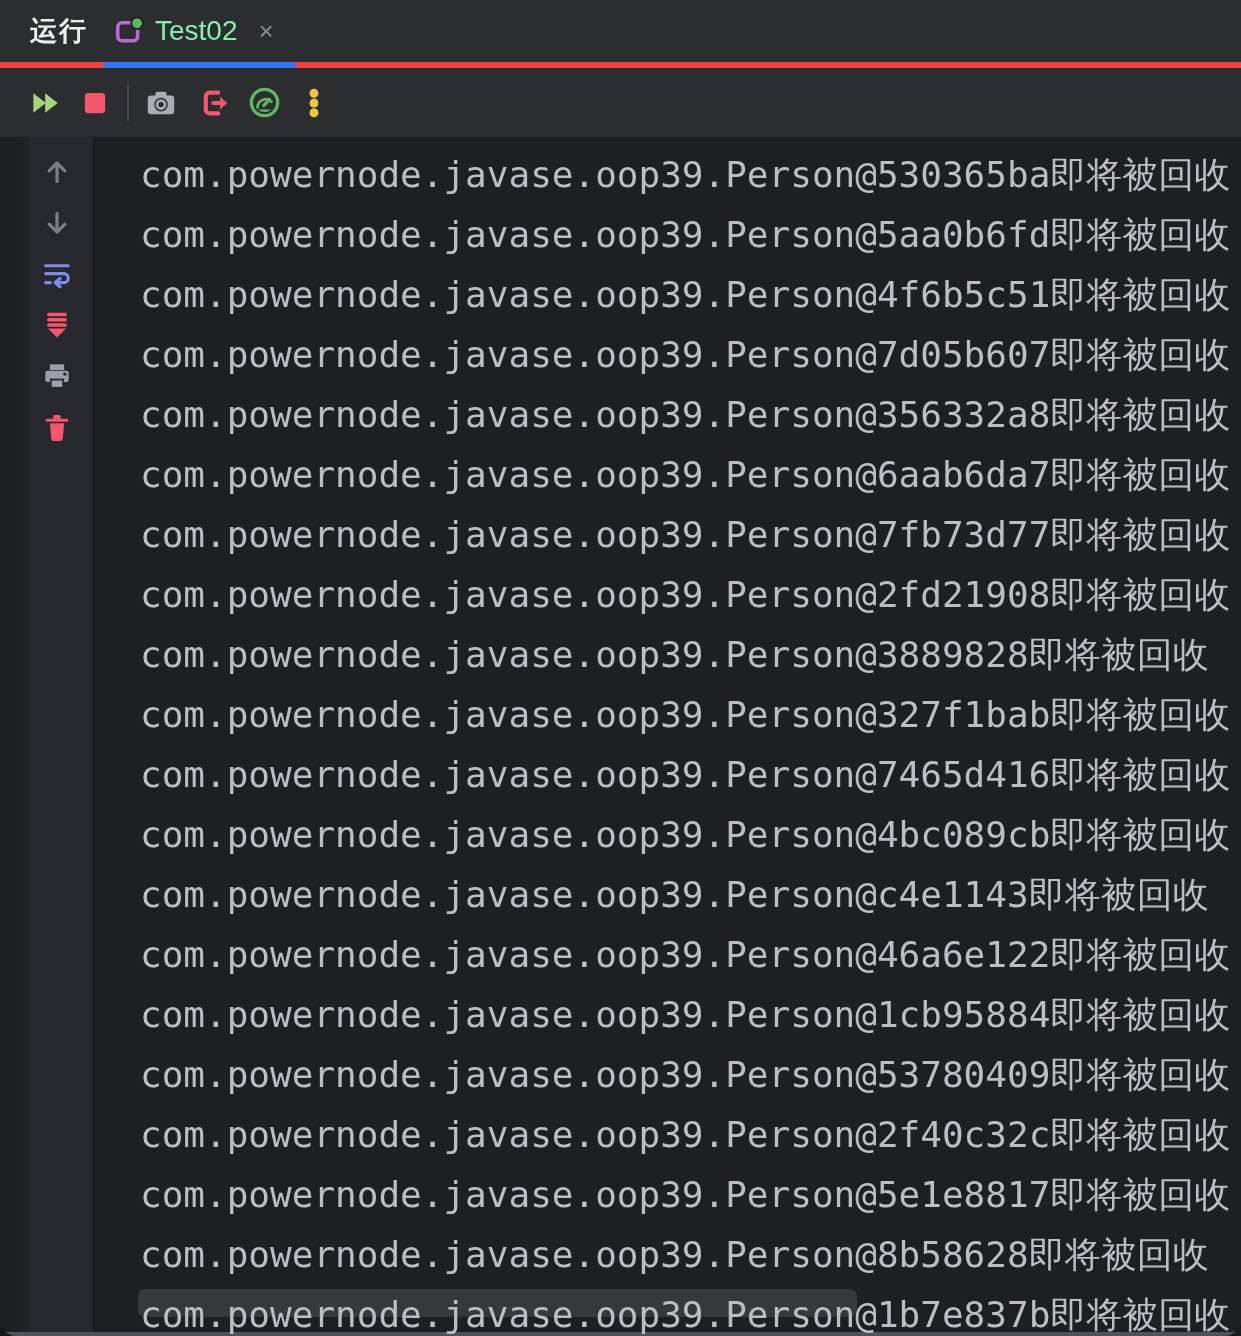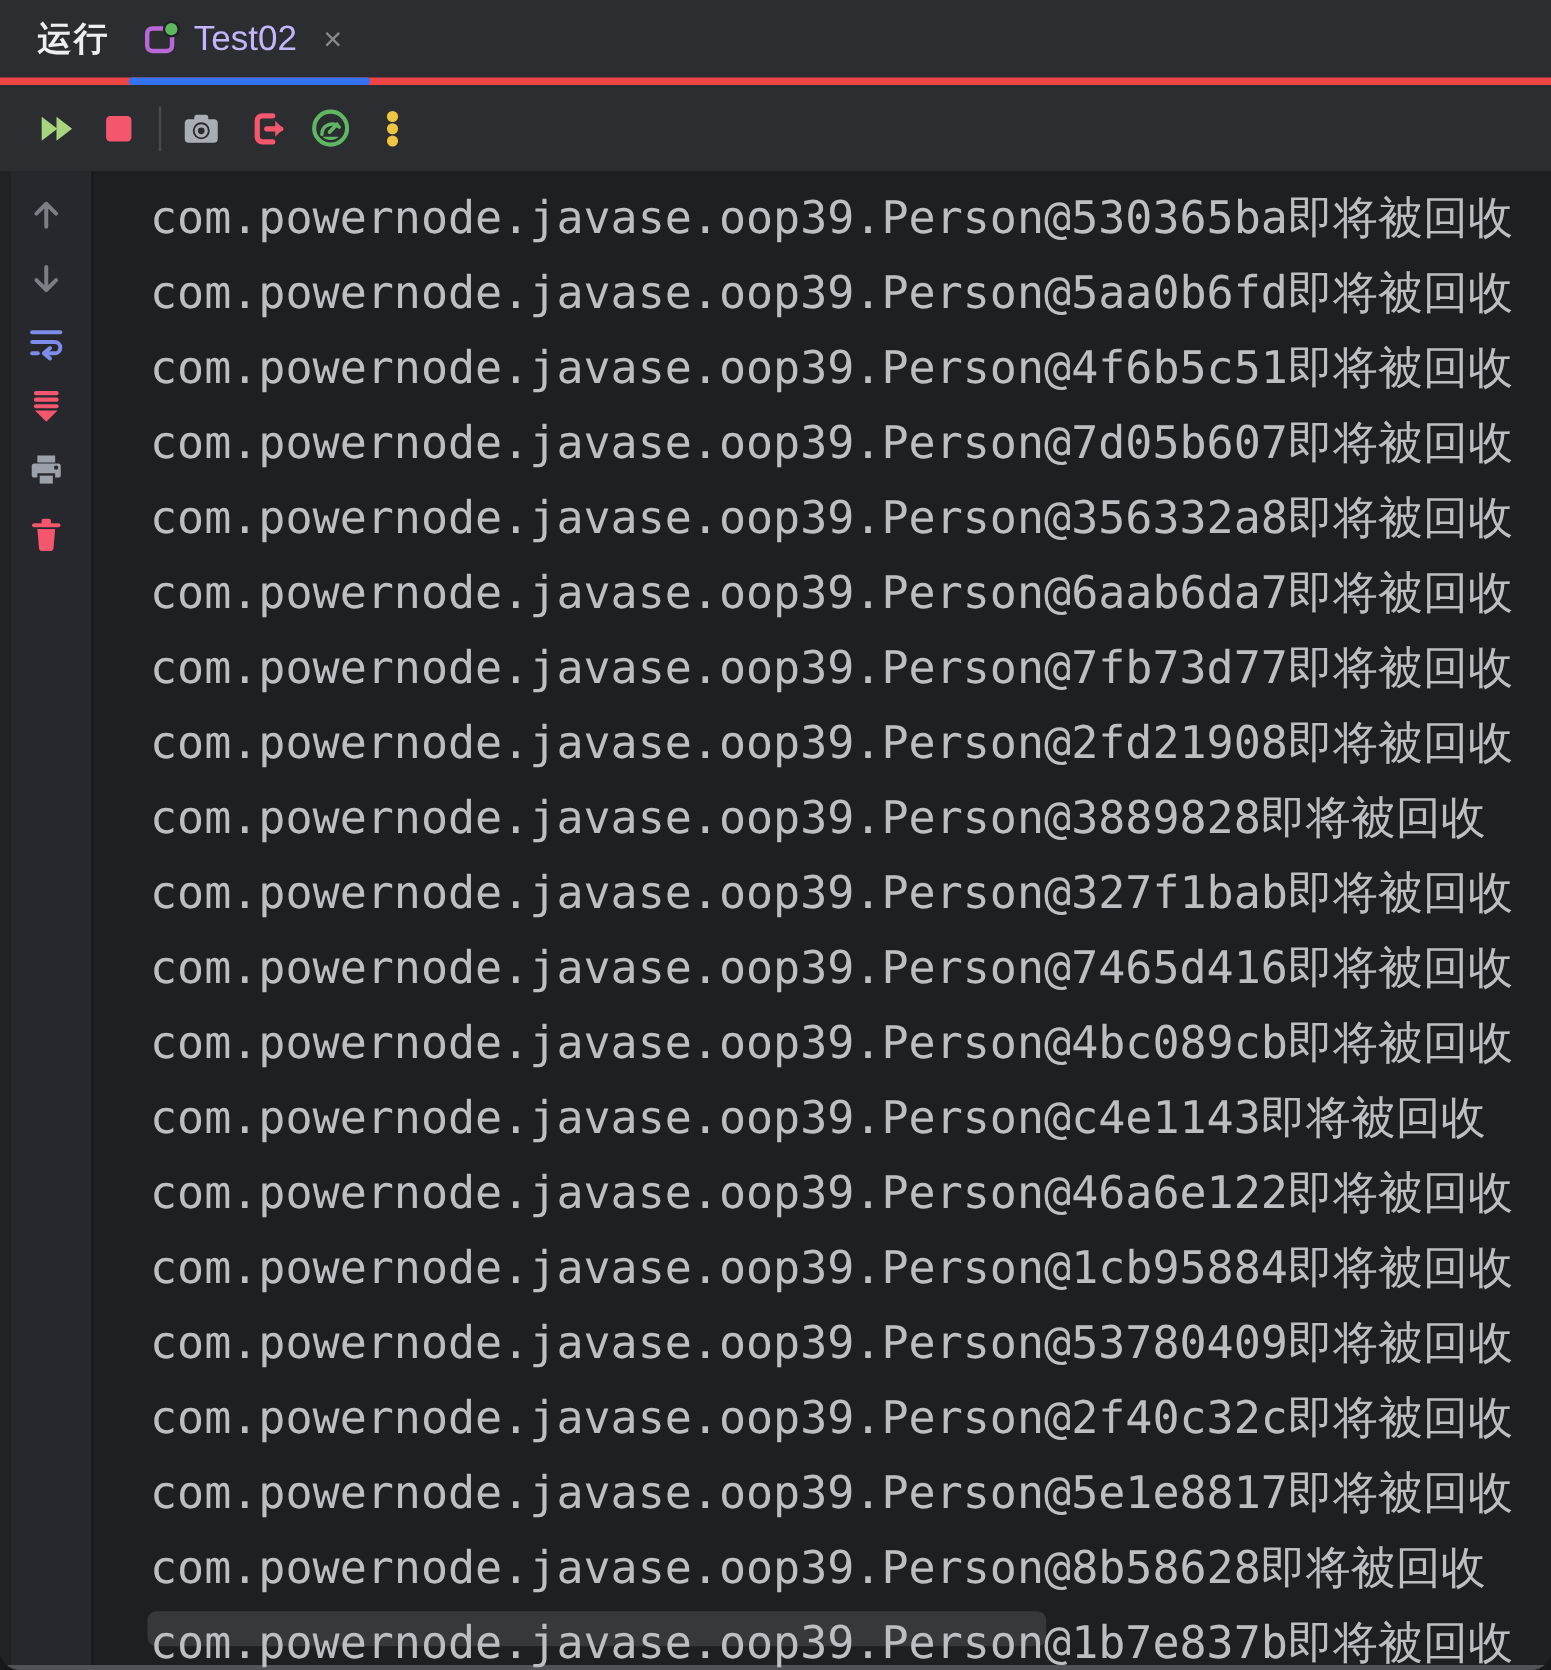--- a/index.html
+++ b/index.html
@@ -5,32 +5,32 @@
   html,body{margin:0;padding:0;background:#17181b;}
   body{width:1241px;height:1336px;overflow:hidden;font-family:"Liberation Sans",sans-serif;}
   .window{position:relative;width:1241px;height:1336px;background:#2b2d30;
           border-radius:0 0 16px 16px;overflow:hidden;box-sizing:border-box;}
 
   
   .header{position:relative;height:62px;background:#2b2d30;display:flex;align-items:center;
           border-bottom:6px solid #ef4444;}
   .tw-title{margin-left:30px;font-size:27px;font-weight:bold;color:#edeef0;letter-spacing:2px;}
   .tab{display:flex;align-items:center;margin-left:26px;gap:11px;cursor:default;}
-  .tab-label{font-size:28px;color:#c4b5fd;}
+  .tab-label{font-size:28px;color:#86efac;}
   .tab-close{font-size:26px;color:#87898e;margin-left:10px;line-height:1;}
   .tab-indicator{position:absolute;left:103px;bottom:-6px;width:193px;height:6px;
                  border-radius:3px;}
 
   
   .toolbar{height:69px;background:#2b2d30;display:flex;align-items:center;padding-left:28px;}
   .tb-btn{width:34px;height:34px;display:flex;align-items:center;justify-content:center;}
   .tb-sep{width:2px;height:36px;background:#46484c;margin:0 0 0 15px;}
 
   
-  .body{position:relative;display:flex;height:1199px;background:#1e1f22;}
+  .body{position:relative;display:flex;height:1199px;background:#1e1f22;padding-left:20px;}
   .gutter{width:75px;flex:0 0 75px;box-sizing:border-box;
           background:linear-gradient(to right,#202226 0px,#202226 9px,#26282d 9px);
           border-right:2px solid #1a1b1e;
           display:flex;flex-direction:column;align-items:center;padding-top:20px;gap:21px;}
   .g-btn{width:30px;height:30px;display:flex;align-items:center;justify-content:center;}
 
   .console{position:relative;flex:1;overflow:hidden;}
   .console-lines{position:relative;z-index:1;padding:8px 0 0 45px;
                  font-family:"DejaVu Sans Mono","Liberation Mono",monospace;
                  font-size:36px;line-height:60px;color:#bcbec4;white-space:pre;}

